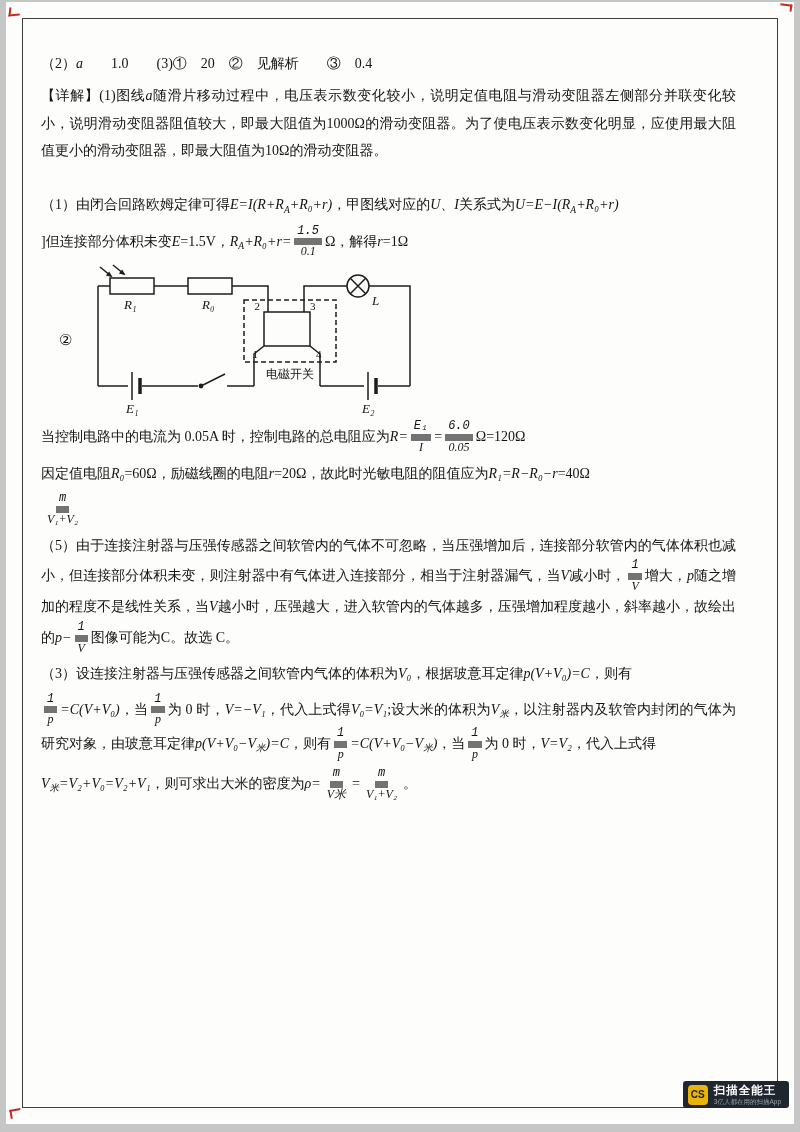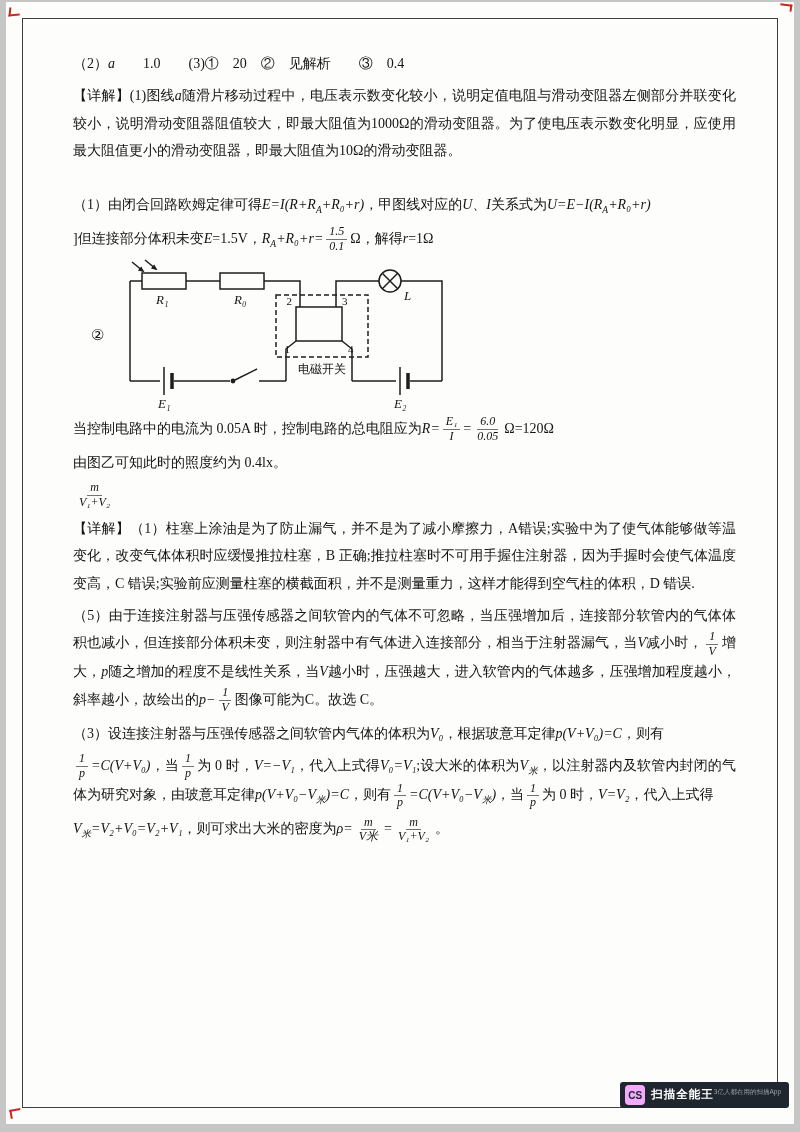--- a/index.html
+++ b/index.html
@@ -1,50 +1,50 @@
 <!DOCTYPE html>
 <html style="--mark: #c8281c; --badge: #20262d;"><head>
 <meta charset="utf-8">
 <style>
   html,body{margin:0;padding:0;}
   body{background:#c6c6c6;}
   .stage{position:relative;width:800px;height:1132px;background:#c6c6c6;overflow:hidden;
          font-family:"Liberation Serif","DejaVu Serif",serif;}
   .paper{position:absolute;left:6px;top:2px;right:6px;bottom:8px;background:#fdfdfc;}
   .frame{position:absolute;left:16px;top:16px;right:16px;bottom:16px;border:1px solid #3f3f3f;pointer-events:none;}
-  .content{position:absolute;left:0;top:0;right:0;bottom:0;padding:48px 58px 0 35px;box-sizing:border-box;margin-left:32px;}
+  .content{position:absolute;left:0;top:0;right:0;bottom:0;padding:48px 58px 0 35px;box-sizing:border-box;}
   .para{font-size:14px;line-height:1.95;text-align:justify;color:#141414;margin:0 0 5px 0;}
   .fml{font-style:italic;}
   .sub{font-style:italic;font-size:9.5px;vertical-align:sub;}
   .frac{display:inline-flex;flex-direction:column;align-items:center;vertical-align:middle;
         margin:0 3px;line-height:1.15;font-size:12px;font-style:italic;}
-  .frac .fn{padding:0 3px;border-bottom:1px solid #737373;}
+  .frac .fn{padding:0 3px;border-bottom:7px solid #737373;font-family:Liberation Mono, monospace;}
   .frac .fd{padding:0 3px;}
   .spacer{height:22px;}
   .fig-row{display:flex;align-items:center;margin:4px 0 4px 18px;}
   .fig-index{font-size:15px;margin-right:14px;color:#141414;}
   svg text{font-family:"Liberation Serif","DejaVu Serif",serif;fill:#141414;}
   .svg-var{font-style:italic;font-size:13px;}
   .svg-num{font-size:11px;}
   .svg-cjk{font-size:12px;}
   
   .mark{position:absolute;}
   .mark-tl{left:3px;top:5px;width:9px;height:7px;border-left:2px solid var(--mark,#c8281c);
            border-bottom:2px solid var(--mark,#c8281c);transform:skewX(-12deg) rotate(-6deg);}
   .mark-tr{right:2px;top:2px;width:10px;height:5px;border-top:2px solid var(--mark,#c8281c);
            border-right:2px solid var(--mark,#c8281c);transform:rotate(8deg);}
   .mark-bl{left:4px;bottom:6px;width:9px;height:7px;border-left:2px solid var(--mark,#c8281c);
            border-top:2px solid var(--mark,#c8281c);transform:rotate(-10deg);}
   
   .badge{position:absolute;right:5px;bottom:16px;background:var(--badge,#20262d);border-radius:3px;
          display:flex;align-items:center;gap:6px;padding:3px 8px 3px 5px;
          font-family:"Liberation Sans","DejaVu Sans",sans-serif;}
-  .badge-logo{width:20px;height:20px;background:#f0abfc;border-radius:4px;display:flex;
+  .badge-logo{width:20px;height:20px;background:#eab308;border-radius:4px;display:flex;
               align-items:center;justify-content:center;font-weight:bold;font-size:10px;color:#20262d;}
-  .badge-text{display:flex;flex-direction:row;line-height:1.15;}
+  .badge-text{display:flex;flex-direction:column;line-height:1.15;}
   .badge-brand{color:#ffffff;font-size:11.5px;font-weight:bold;letter-spacing:1px;}
   .badge-tag{color:#9aa3ad;font-size:6.5px;}
 </style>
 </head>
 <body>
 
 <div class="stage">
   <div class="paper">
     <div class="frame"></div>
     <div class="mark mark-tl"></div>
@@ -119,26 +119,25 @@
       </div>
 
       <div id="blocks-after">
           <div class="para"><span>当控制电路中的电流为 0.05A 时，控制电路的总电阻应为</span><span class="fml">R=</span><span class="frac">
               <span class="fn">E₁</span>
               <span class="fd">I</span>
             </span><span>=</span><span class="frac">
               <span class="fn">6.0</span>
               <span class="fd">0.05</span>
             </span><span>Ω=120Ω</span></div>
-          <div class="para"><span>由图乙可知此时的照度约为 0.4lx。</span></div>
+          <div class="para"><span>因定值电阻</span><span class="fml">R₀</span><span>=60Ω，励磁线圈的电阻</span><span class="fml">r</span><span>=20Ω，故此时光敏电阻的阻值应为</span><span class="fml">R₁=R−R₀−r</span><span>=40Ω</span></div>
           <div class="para"><span class="frac">
               <span class="fn">m</span>
               <span class="fd">V₁+V₂</span>
             </span></div>
-          <div class="para"><span>【详解】（1）柱塞上涂油是为了防止漏气，并不是为了减小摩擦力，A错误;实验中为了使气体能够做等温变化，改变气体体积时应缓慢推拉柱塞，B 正确;推拉柱塞时不可用手握住注射器，因为手握时会使气体温度变高，C 错误;实验前应测量柱塞的横截面积，并不是测量重力，这样才能得到空气柱的体积，D 错误.</span></div>
           <div class="para"><span>（5）由于连接注射器与压强传感器之间软管内的气体不可忽略，当压强增加后，连接部分软管内的气体体积也减小，但连接部分体积未变，则注射器中有气体进入连接部分，相当于注射器漏气，当</span><span class="fml">V</span><span>减小时，</span><span class="frac">
               <span class="fn">1</span>
               <span class="fd">V</span>
             </span><span>增大，</span><span class="fml">p</span><span>随之增加的程度不是线性关系，当</span><span class="fml">V</span><span>越小时，压强越大，进入软管内的气体越多，压强增加程度越小，斜率越小，故绘出的</span><span class="fml">p−</span><span class="frac">
               <span class="fn">1</span>
               <span class="fd">V</span>
             </span><span>图像可能为C。故选 C。</span></div>
           <div class="para"><span>（3）设连接注射器与压强传感器之间软管内气体的体积为</span><span class="fml">V₀</span><span>，根据玻意耳定律</span><span class="fml">p(V+V₀)=C</span><span>，则有</span></div>
           <div class="para"><span class="frac">
               <span class="fn">1</span>

